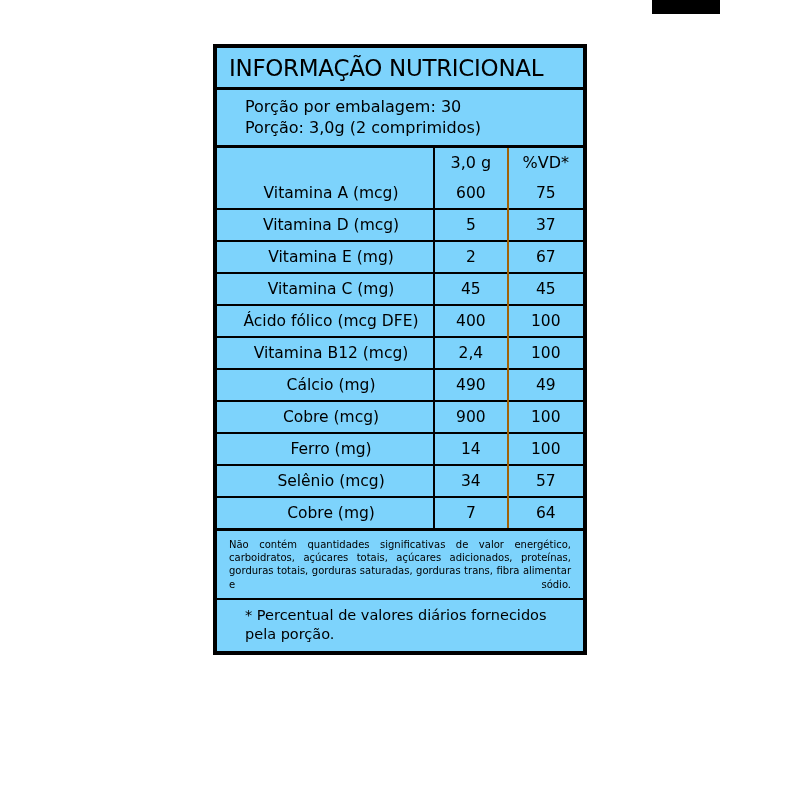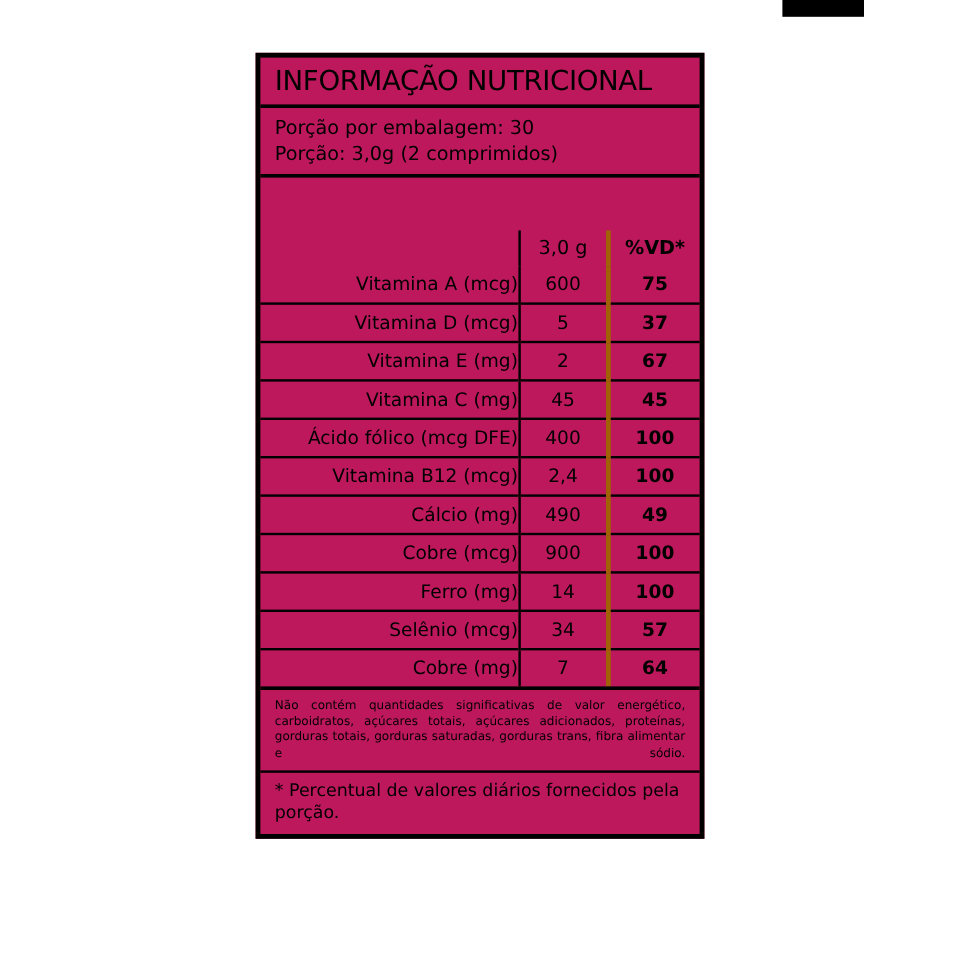--- a/index.html
+++ b/index.html
@@ -23,21 +23,21 @@
     height: 14px;
     background: #000000;
   }
   .label-box {
     position: absolute;
     left: 213px;
     top: 44px;
     width: 374px;
     border: 4px solid #000000;
     box-sizing: border-box;
-    background: #be185d;
+    background: #7dd3fc;
   }
   .title {
     font-size: 23px;
     letter-spacing: -0.3px;
     padding: 8px 0 6px 12px;
     line-height: 1.1;
     font-weight: 400;
     white-space: nowrap;
   }
   .rule {
@@ -46,66 +46,65 @@
     margin: 0;
   }
   .rule-thin {
     height: 2px;
     background: #000000;
   }
   .portion-block {
     padding: 6px 0 6px 12px;
     font-size: 16px;
     line-height: 1.32;
+    margin-left: 16px;
   }
   table.nutri {
     width: 100%;
     border-collapse: collapse;
     font-size: 15.5px;
-    margin-top: 44px;
   }
   table.nutri td, table.nutri th {
     border-top: 2px solid #000000;
     padding: 4px 0;
     font-weight: 400;
     text-align: center;
     vertical-align: middle;
     height: 22px;
   }
   table.nutri tr:first-child td, table.nutri tr:first-child th {
     border-top: none;
   }
   table.nutri .name {
-    text-align: right;
+    text-align: center;
     padding-left: 12px;
     width: 212px;
   }
   table.nutri .val {
     width: 74px;
     border-left: 2px solid #000000;
   }
   table.nutri .vd {
     width: 76px;
-    border-left: 4px solid #a16207;
-    font-weight: bold;
+    border-left: 2px solid #a16207;
   }
   table.nutri thead th.name { border-bottom: none; }
   thead th {
     font-weight: bold;
     font-size: 16px;
   }
   .note {
     padding: 7px 12px 7px 12px;
     font-size: 10px;
     line-height: 1.34;
     text-align: justify;
     text-align-last: justify;
   }
   .footnote {
-    padding: 6px 12px 7px 12px;
+    padding: 6px 12px 7px 28px;
     font-size: 14.5px;
     line-height: 1.3;
   }
 </style>
 </head>
 <body>
 
 <div class="corner-mark"></div>
 
 <div class="label-box">

